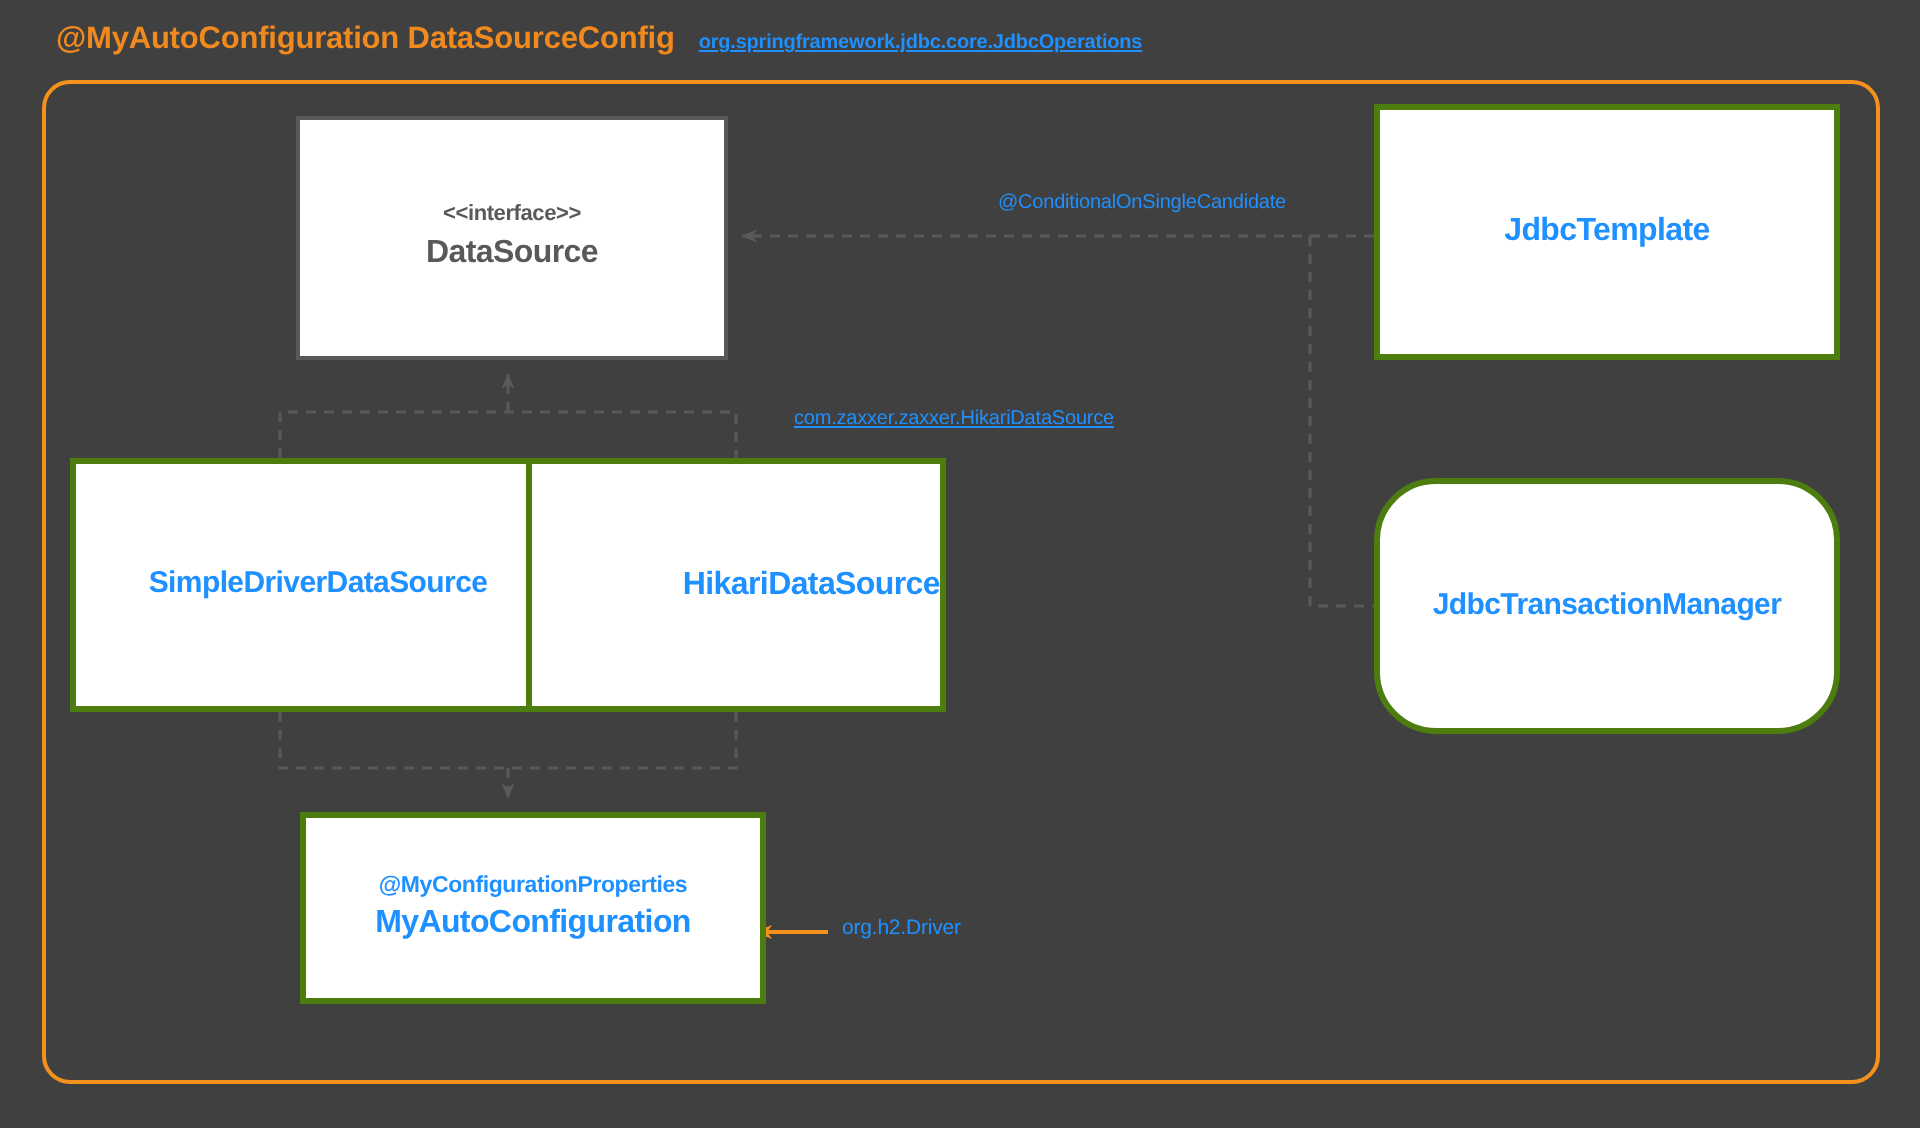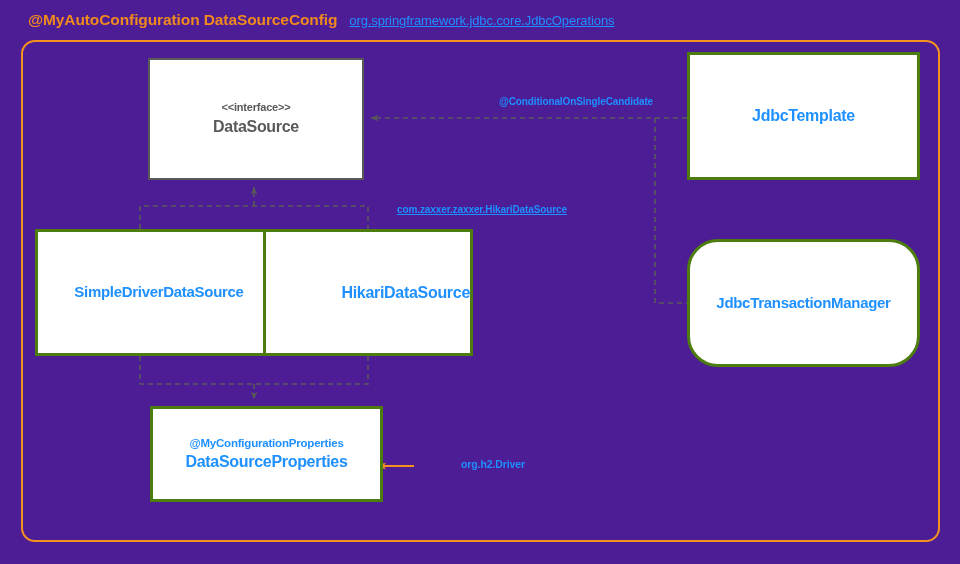--- a/index.html
+++ b/index.html
@@ -9,43 +9,43 @@
     background: #ffffff;
   }
   body {
     font-family: "Liberation Sans", sans-serif;
     -webkit-font-smoothing: antialiased;
   }
   #canvas {
     position: relative;
     width: 960px;
     height: 564px;
-    background: #4c1d95;
+    background: #404040;
     overflow: hidden;
   }
 
   
   .header {
     position: absolute;
     left: 28px;
     top: 11px;
     display: flex;
     align-items: baseline;
     gap: 12px;
     white-space: nowrap;
   }
   .header-title {
     font-size: 15.5px;
     font-weight: bold;
     color: #f08a1e;
     letter-spacing: -0.1px;
   }
   .header-sub {
-    font-size: 13px;
-    font-weight: normal;
+    font-size: 10px;
+    font-weight: bold;
     color: #1e90ff;
     text-decoration: underline;
     letter-spacing: -0.1px;
   }
 
   
   .outer-frame {
     position: absolute;
     left: 21px;
     top: 40px;
@@ -113,30 +113,30 @@
     top: 0;
     width: 960px;
     height: 564px;
     pointer-events: none;
   }
 
   
   .edge-label {
     position: absolute;
     font-size: 10px;
-    font-weight: bold;
+    font-weight: normal;
     color: #1e90ff;
     white-space: nowrap;
     letter-spacing: -0.1px;
   }
   .edge-label.underlined { text-decoration: underline; }
 
   #label-conditional  { left: 499px; top:  96px; }
   #label-hikari-fqn   { left: 397px; top: 204px; }
-  #label-h2driver     { left: 421px; top: 458px; font-size: 10.5px; margin-left: 40px; }
+  #label-h2driver     { left: 421px; top: 458px; font-size: 10.5px; }
 </style>
 </head>
 <body>
 
 <div id="canvas">
 
   <div class="header">
     <span class="header-title">@MyAutoConfiguration DataSourceConfig</span>
     <span class="header-sub">org.springframework.jdbc.core.JdbcOperations</span>
   </div>
@@ -179,21 +179,21 @@
   <div class="node blue" id="node-simpledriver">
     <div class="node-title small">SimpleDriverDataSource</div>
   </div>
 
   <div class="node blue" id="node-hikari">
     <div class="node-title">HikariDataSource</div>
   </div>
 
   <div class="node blue" id="node-datasourceprops">
     <div class="node-annotation">@MyConfigurationProperties</div>
-    <div class="node-title">DataSourceProperties</div>
+    <div class="node-title">MyAutoConfiguration</div>
   </div>
 
   <div class="node blue" id="node-jdbctemplate">
     <div class="node-title">JdbcTemplate</div>
   </div>
 
   <div class="node blue" id="node-jdbctxmanager">
     <div class="node-title small">JdbcTransactionManager</div>
   </div>
 

